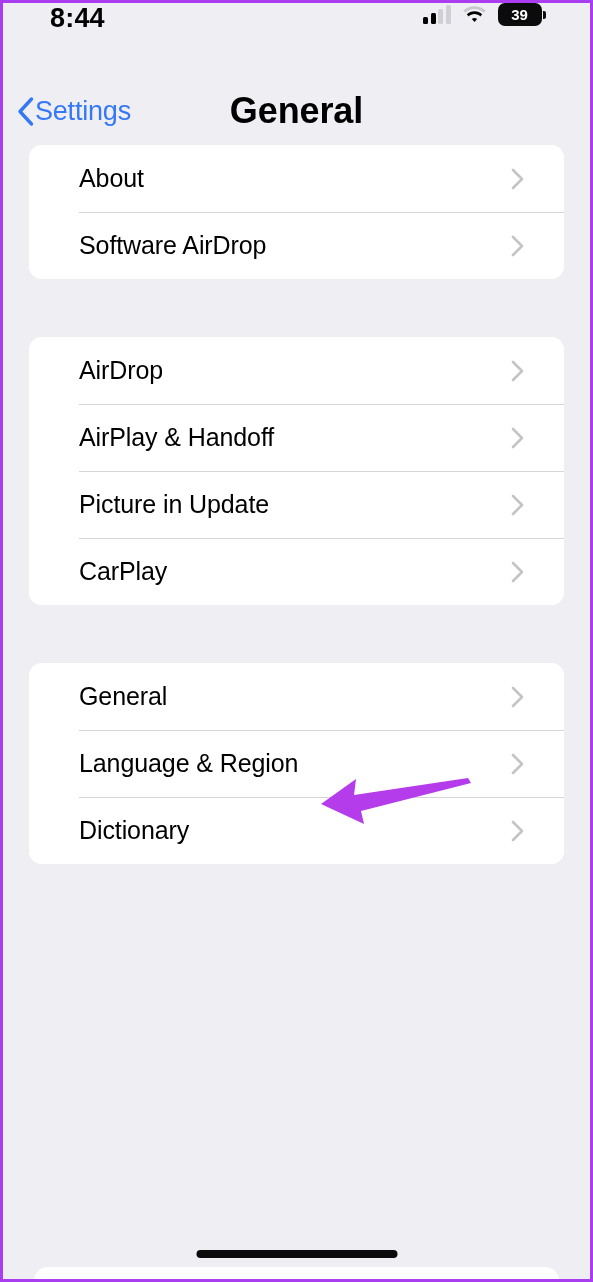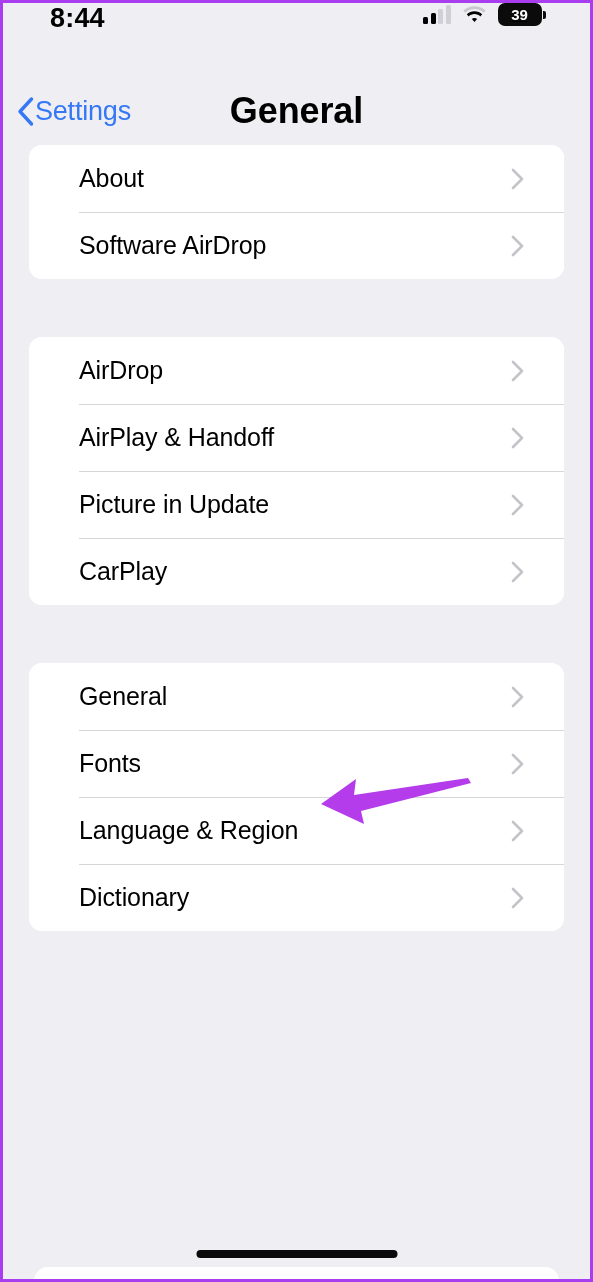--- a/index.html
+++ b/index.html
@@ -299,26 +299,20 @@
 
 
     <div class="group">
       <div class="row">
         <span class="row-label">General</span>
         <svg class="row-chevron" width="13" height="22" viewBox="0 0 13 22">
           <path d="M2 2l9 9-9 9" fill="none" stroke="#c3c3c8" stroke-width="2.6" stroke-linecap="round" stroke-linejoin="round"></path>
         </svg>
       </div>
       <div class="row">
-        <span class="row-label">Fonts</span>
-        <svg class="row-chevron" width="13" height="22" viewBox="0 0 13 22">
-          <path d="M2 2l9 9-9 9" fill="none" stroke="#c3c3c8" stroke-width="2.6" stroke-linecap="round" stroke-linejoin="round"></path>
-        </svg>
-      </div>
-      <div class="row">
         <span class="row-label">Language &amp; Region</span>
         <svg class="row-chevron" width="13" height="22" viewBox="0 0 13 22">
           <path d="M2 2l9 9-9 9" fill="none" stroke="#c3c3c8" stroke-width="2.6" stroke-linecap="round" stroke-linejoin="round"></path>
         </svg>
       </div>
       <div class="row">
         <span class="row-label">Dictionary</span>
         <svg class="row-chevron" width="13" height="22" viewBox="0 0 13 22">
           <path d="M2 2l9 9-9 9" fill="none" stroke="#c3c3c8" stroke-width="2.6" stroke-linecap="round" stroke-linejoin="round"></path>
         </svg>

